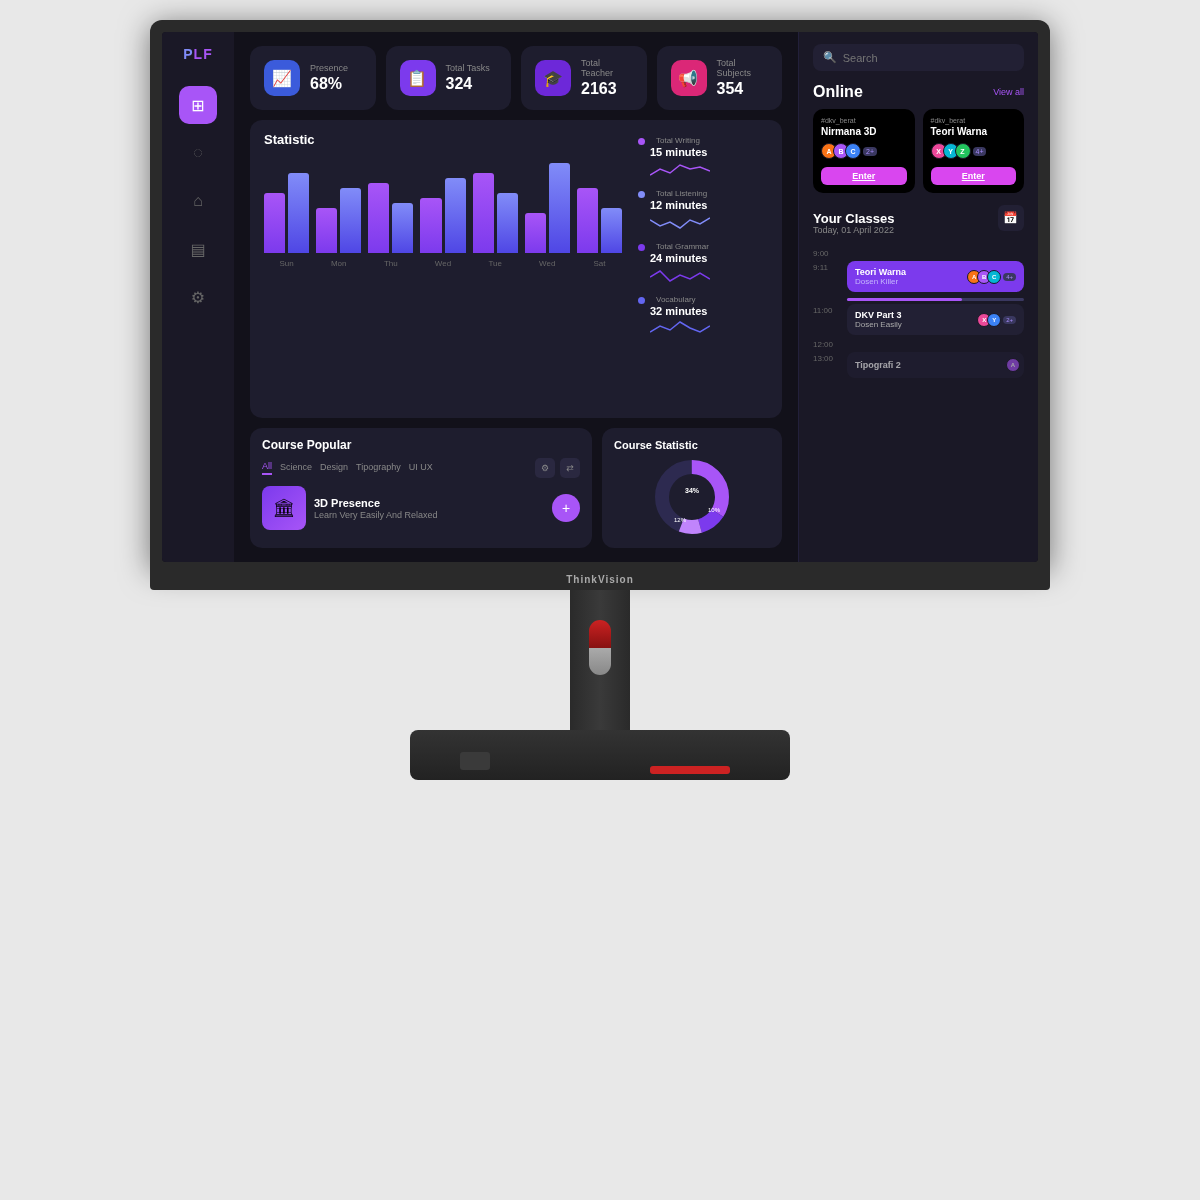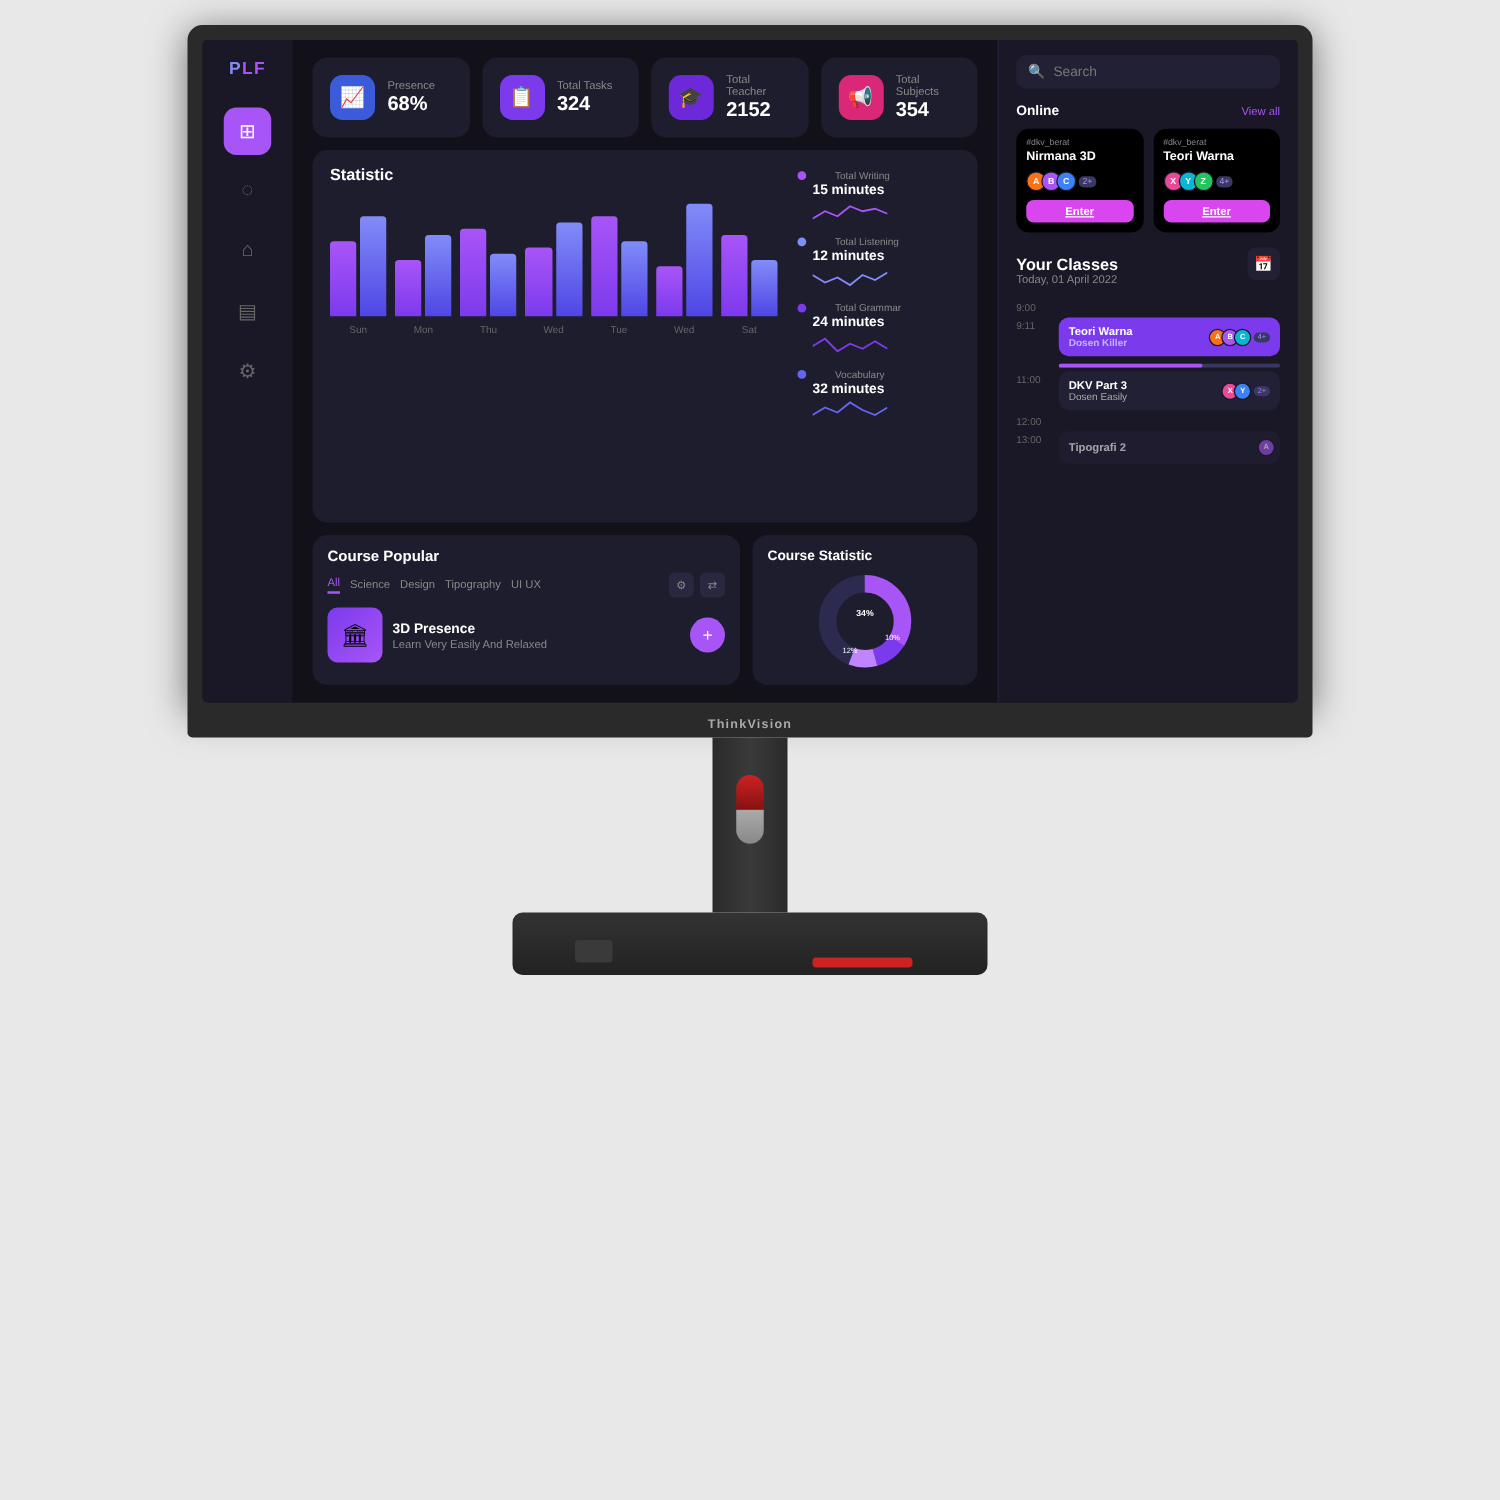--- a/index.html
+++ b/index.html
@@ -281,21 +281,21 @@
     }
 
     .chart-right {
       width: 130px;
       display: flex;
       flex-direction: column;
       gap: 8px;
       padding-top: 4px;
     }
     .chart-legend-item { display: flex; flex-direction: column; gap: 1px; }
-    .legend-dot-row { display: flex; align-items: center; gap: 23px; }
+    .legend-dot-row { display: flex; align-items: flex-end; gap: 11px; }
     .legend-dot {
       width: 7px;
       height: 7px;
       border-radius: 50%;
     }
     .legend-label { color: #888; font-size: 8px; }
     .legend-value { color: white; font-size: 11px; font-weight: 600; margin-left: 12px; }
     .legend-mini-chart {
       height: 22px;
       width: 60px;
@@ -426,21 +426,21 @@
       color: #888;
       font-size: 11px;
       width: 100%;
     }
 
     .online-header {
       display: flex;
       align-items: center;
       justify-content: space-between;
     }
-    .online-title { color: white; font-size: 11px; font-weight: 600; }
+    .online-title { color: white; font-size: 16px; font-weight: 600; }
     .view-all { color: #a855f7; font-size: 9px; cursor: pointer; }
 
     .online-courses {
       display: flex;
       gap: 8px;
     }
     .online-course-card {
       flex: 1;
       background: #000000;
       border-radius: 10px;
@@ -531,21 +531,21 @@
       display: flex;
       align-items: center;
       justify-content: space-between;
     }
     .class-card.highlighted {
       background: #7c3aed;
     }
     .class-card-info {}
     .class-card-name { color: white; font-size: 9px; font-weight: 600; }
     .class-card-teacher { color: #aaa; font-size: 8px; }
-    .class-card.highlighted .class-card-teacher { color: #c4b5fd; font-weight: bold; }
+    .class-card.highlighted .class-card-teacher { color: #c4b5fd; }
     .progress-bar-container {
       height: 3px;
       background: #3a3860;
       border-radius: 2px;
       margin: 3px 0 3px 34px;
     }
     .progress-bar-fill {
       height: 100%;
       background: #a855f7;
       border-radius: 2px;
@@ -584,21 +584,21 @@
             <div class="stat-icon purple">📋</div>
             <div>
               <div class="stat-label">Total Tasks</div>
               <div class="stat-value">324</div>
             </div>
           </div>
           <div class="stat-card">
             <div class="stat-icon violet">🎓</div>
             <div>
               <div class="stat-label">Total Teacher</div>
-              <div class="stat-value">2152</div>
+              <div class="stat-value">2163</div>
             </div>
           </div>
           <div class="stat-card">
             <div class="stat-icon pink">📢</div>
             <div>
               <div class="stat-label">Total Subjects</div>
               <div class="stat-value">354</div>
             </div>
           </div>
         </div>

